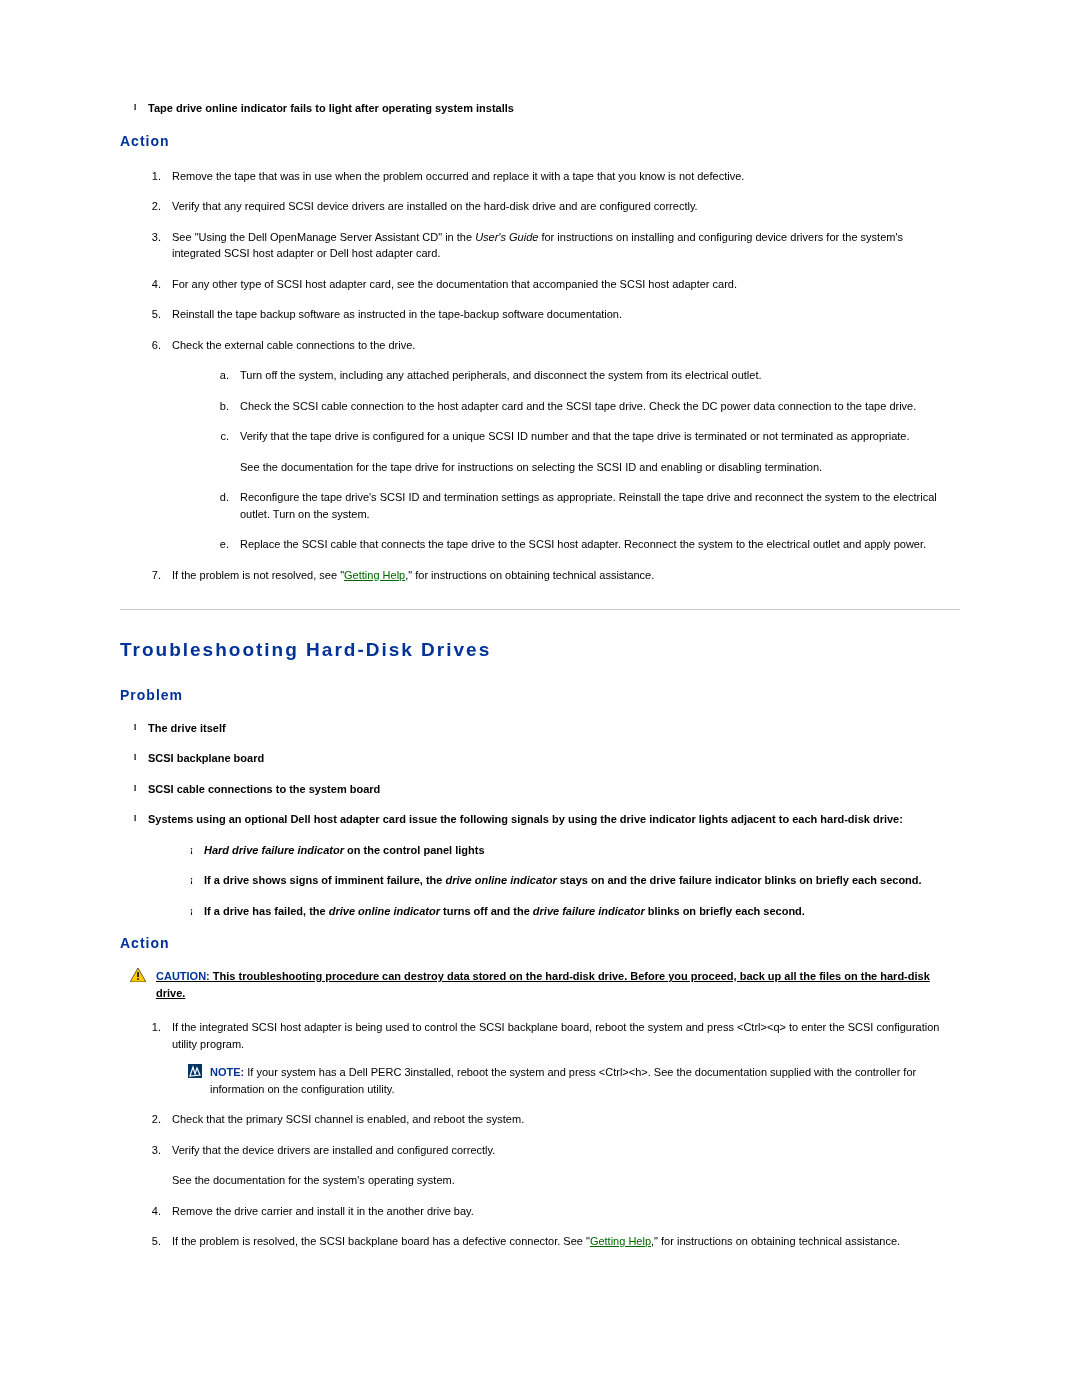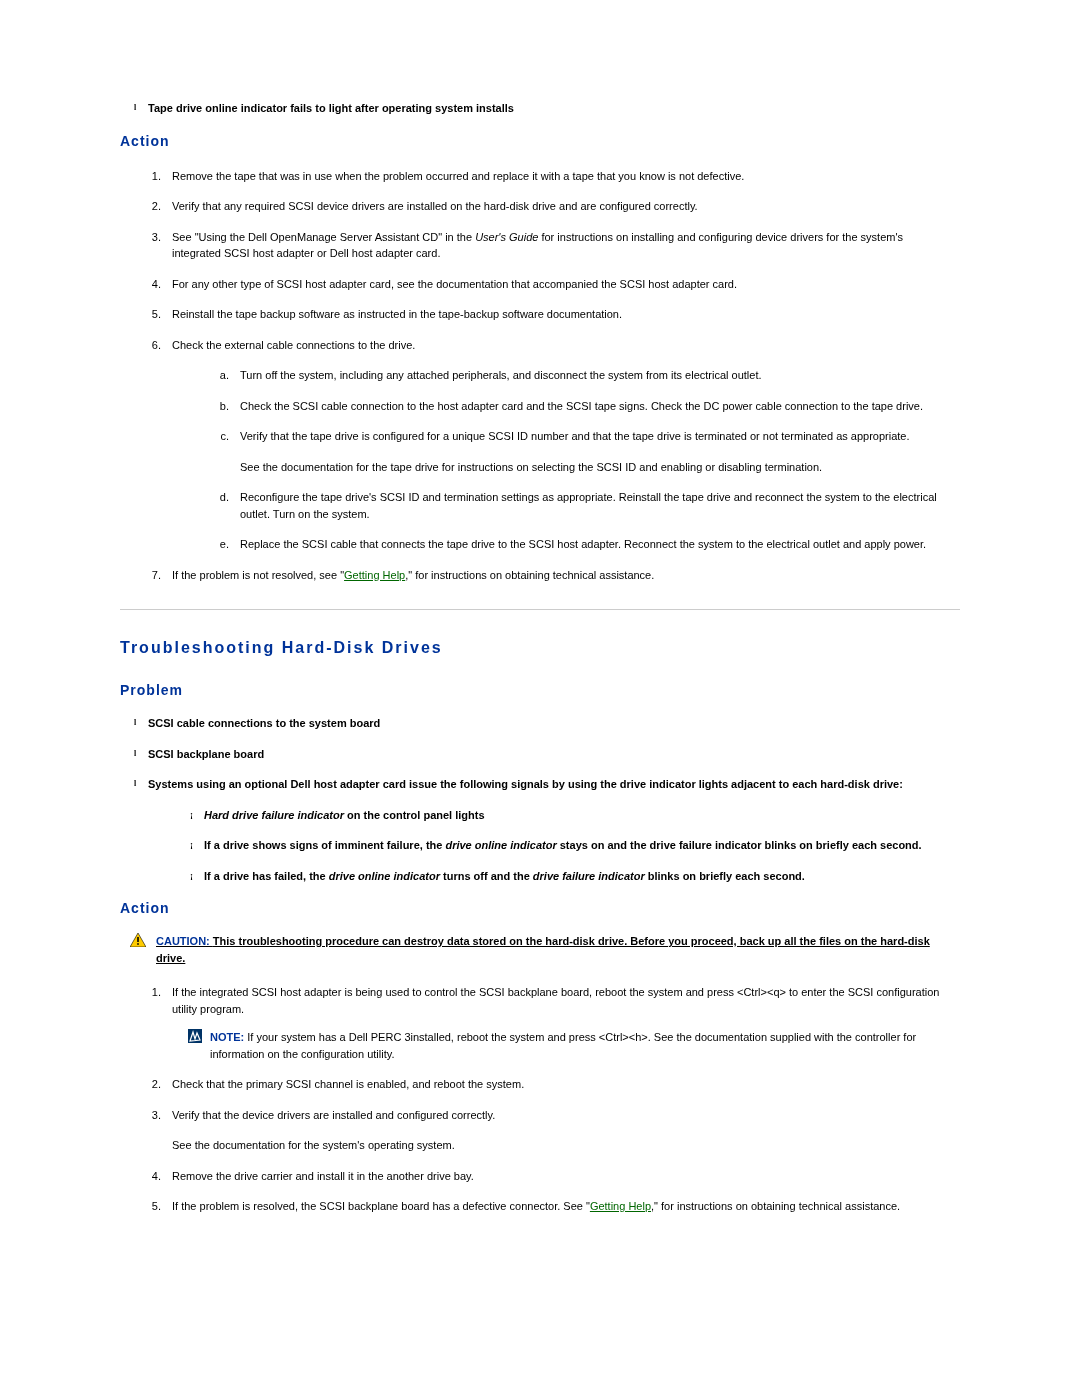--- a/index.html
+++ b/index.html
@@ -19,21 +19,21 @@
   .sub-bullet-list li::before { content: "¡"; font-family: serif; font-size: 9px; position: absolute; left: -14px; top: 1px; color: #000; }
   .sub-head { color: #003399; font-size: 14px; font-weight: bold; letter-spacing: 1px; margin: 10px 0 14px 0; }
   ol.numbered { padding-left: 28px; margin: 16px; }
   ol.numbered > li { padding-left: 8px; margin-bottom: 14px; }
   ol.numbered > li::marker { font-size: 11px; }
   ol.alpha { list-style-type: lower-alpha; padding-left: 60px; margin: 14px 0 0 0; }
   ol.alpha > li { padding-left: 8px; margin-bottom: 14px; }
   .italic { font-style: italic; }
   a.link { color: #006600; text-decoration: underline; }
   hr.rule { border: none; border-top: 1px solid #ccc; margin: 26px 0; }
-  h2.section-title { color: #003399; font-size: 16px; font-weight: bold; letter-spacing: 2px; margin: 0 0 20px 0; }
+  h2.section-title { color: #003399; font-size: 19px; font-weight: bold; letter-spacing: 2px; margin: 0 0 20px 0; }
   .callout { display: flex; align-items: flex-start; gap: 10px; margin: 12px 0 18px 0; padding-left: 10px; text-decoration: underline;}
   .callout .icon svg { display: block; }
   .callout-text { flex: 1; }
   .note-row { display: flex; align-items: flex-start; gap: 8px; margin: 12px 0 10px 16px; }
   .note-row .icon svg { display: block; }
   .note-label { color: #003399; font-weight: bold; }
   .bold { font-weight: bold; }
 </style>
 </head>
 <body>
@@ -49,43 +49,44 @@
   <li><span>Verify that any required SCSI device drivers are installed on the hard-disk drive and are configured correctly.</span></li>
   <li>
     <span>See "Using the Dell OpenManage Server Assistant CD" in the </span><span class="italic">User's Guide</span><span> for instructions on installing and configuring device drivers for the system's integrated SCSI host adapter or Dell host adapter card.</span>
   </li>
   <li><span>For any other type of SCSI host adapter card, see the documentation that accompanied the SCSI host adapter card.</span></li>
   <li><span>Reinstall the tape backup software as instructed in the tape-backup software documentation.</span></li>
   <li>
     <span>Check the external cable connections to the drive.</span>
     <ol class="alpha">
       <li><span>Turn off the system, including any attached peripherals, and disconnect the system from its electrical outlet.</span></li>
-      <li><span>Check the SCSI cable connection to the host adapter card and the SCSI tape signs. Check the DC power cable connection to the tape drive.</span></li>
+      <li><span>Check the SCSI cable connection to the host adapter card and the SCSI tape drive. Check the DC power data connection to the tape drive.</span></li>
       <li>
         <span>Verify that the tape drive is configured for a unique SCSI ID number and that the tape drive is terminated or not terminated as appropriate.</span>
         <div style="margin-top:14px;">See the documentation for the tape drive for instructions on selecting the SCSI ID and enabling or disabling termination.</div>
       </li>
       <li><span>Reconfigure the tape drive's SCSI ID and termination settings as appropriate. Reinstall the tape drive and reconnect the system to the electrical outlet. Turn on the system.</span></li>
       <li><span>Replace the SCSI cable that connects the tape drive to the SCSI host adapter. Reconnect the system to the electrical outlet and apply power.</span></li>
     </ol>
   </li>
   <li>
     <span>If the problem is not resolved, see "</span><a href="#" class="link">Getting Help</a><span>," for instructions on obtaining technical assistance.</span>
   </li>
 </ol>
 
 <hr class="rule">
 
 <h2 class="section-title">Troubleshooting Hard-Disk Drives</h2>
 
 <div class="sub-head">Problem</div>
 
 <ul class="bullet-list">
+  <li><span>The drive itself</span></li>
+  <li><span>SCSI backplane board</span></li>
   <li><span>SCSI cable connections to the system board</span></li>
-  <li><span>SCSI backplane board</span></li>
   <li>
     <span>Systems using an optional Dell host adapter card issue the following signals by using the drive indicator lights adjacent to each hard-disk drive:</span>
     <ul class="sub-bullet-list" style="margin-top:14px;">
       <li><span class="italic">Hard drive failure indicator</span><span> on the control panel lights</span></li>
       <li><span>If a drive shows signs of imminent failure, the </span><span class="italic">drive online indicator</span><span> stays on and the drive failure indicator blinks on briefly each second.</span></li>
       <li><span>If a drive has failed, the </span><span class="italic">drive online indicator</span><span> turns off and the </span><span class="italic">drive failure indicator</span><span> blinks on briefly each second.</span></li>
     </ul>
   </li>
 </ul>
 

